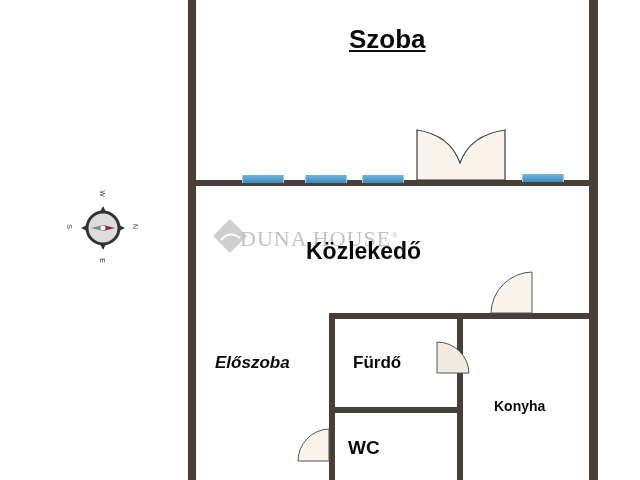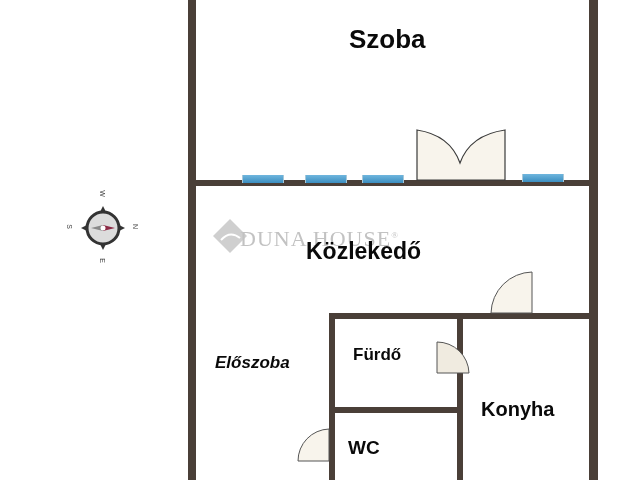--- a/index.html
+++ b/index.html
@@ -42,25 +42,25 @@
 </svg>
 
 <svg width="640" height="480">
   <rect x="218" y="224" width="24" height="24" transform="rotate(45 230 236)" fill="#cfcfcf"></rect>
   <path d="M221,240 Q230,230 240,238" stroke="#fff" stroke-width="2" fill="none"></path>
 </svg>
 <div class="wm" style="left:240px;top:226px;">
   <span>DUNA HOUSE</span><sup style="font-size:9px;">®</sup>
 </div>
 
-<div class="label" style="left:349px;top:24px;font-size:26px;">Szoba</div>
+<div class="label" style="left:349px;top:24px;font-size:26px;text-decoration:underline;">Szoba</div>
 <div class="label" style="left:306px;top:238px;font-size:23px;">Közlekedő</div>
 <div class="label" style="left:215px;top:353px;font-size:17px;font-style:italic;">Előszoba</div>
-<div class="label" style="left:353px;top:345px;font-size:17px;">Fürdő</div>
-<div class="label" style="left:481px;top:398px;font-size:20px;">Konyha</div>
+<div class="label" style="left:353px;top:353px;font-size:17px;">Fürdő</div>
+<div class="label" style="left:494px;top:398px;font-size:14px;">Konyha</div>
 <div class="label" style="left:348px;top:437px;font-size:19px;">WC</div>
 
 <svg width="640" height="480">
   <g transform="translate(103,228)">
     <path d="M0,-22 L4,-14 L-4,-14 Z M0,22 L4,14 L-4,14 Z M-22,0 L-14,4 L-14,-4 Z M22,0 L14,4 L14,-4 Z" fill="#333"></path>
     <circle r="16" fill="#dcdcdc" stroke="#333" stroke-width="3"></circle>
     <path d="M0,-3 L-12,0 L0,3 Z" fill="#888"></path>
     <path d="M0,-3 L12,0 L0,3 Z" fill="#8b2a45"></path>
     <circle r="2.5" fill="#fff"></circle>
   </g>

